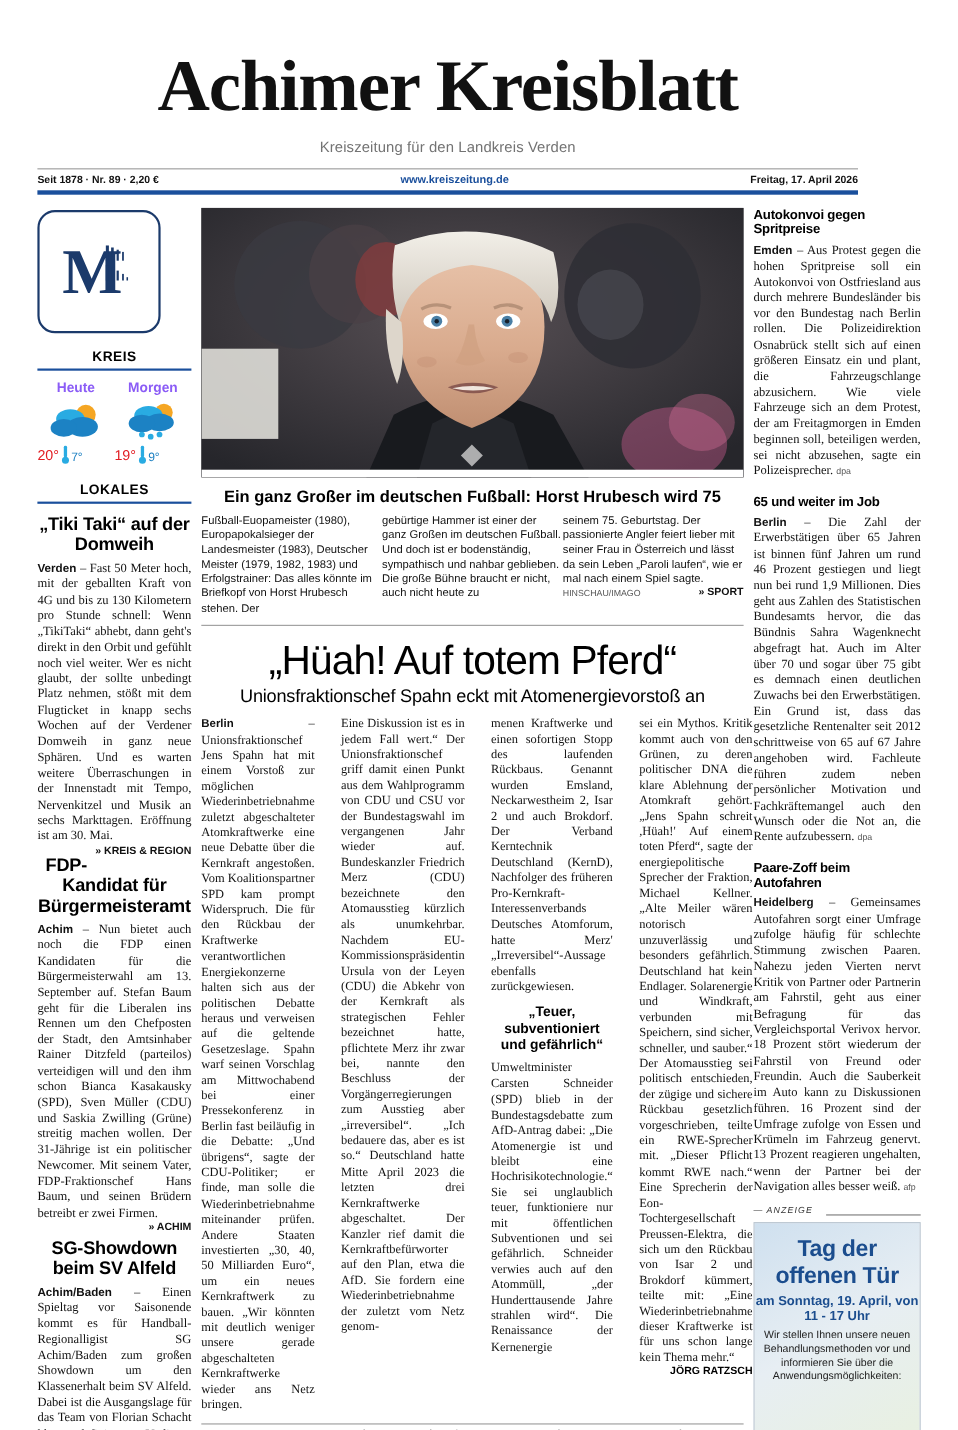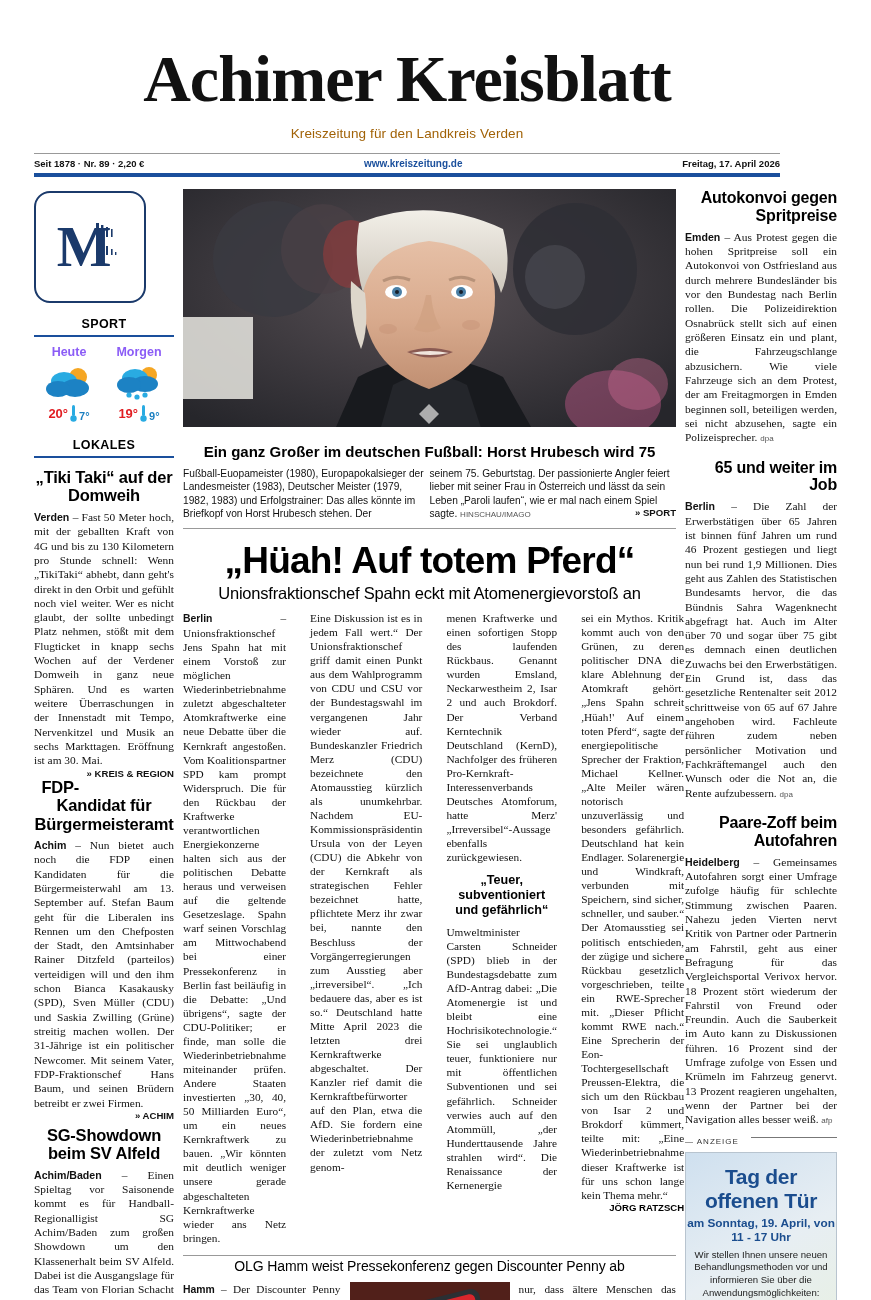--- a/index.html
+++ b/index.html
@@ -15,21 +15,21 @@
 
   
   .masthead { padding-top: 46px; text-align: center; }
   .masthead-title {
     font-family: "Liberation Serif", serif;
     font-size: 66px; font-weight: 700; letter-spacing: -1px;
     line-height: 1.0; color: #111;
   }
   .masthead-sub {
     font-family: "Liberation Sans", sans-serif;
-    font-size: 13.5px; color: #a16207; margin-top: 14px; letter-spacing: .1px;
+    font-size: 13.5px; color: #737373; margin-top: 14px; letter-spacing: .1px;
   }
   .masthead-rule { border-top: 1px solid #999; margin-top: 12px; }
   .infobar {
     display: flex; align-items: center; justify-content: space-between;
     font-family: "Liberation Sans", sans-serif;
     font-size: 9.5px; font-weight: 700; color: #111;
     padding: 4px 0 4px 0;
   }
   .infobar .web { color: #1a4f9c; font-size: 10px; }
   .masthead-bar { height: 4px; background: #1a4f9c; }
@@ -63,22 +63,22 @@
   .sec-rule { border-bottom: 2px solid #1a4f9c; margin-top: 4px; }
   .wx { display: flex; margin-top: 8px; }
   .wx-day { flex: 1; text-align: center; }
   .wx-label {
     font-family: "Liberation Sans", sans-serif;
     font-weight: 700; font-size: 12.5px; color: #8b5cf6;
   }
   .wx-icon { height: 40px; margin: 4px 0 2px; display: flex; align-items: center; justify-content: center; }
   .wx-temps {
     font-family: "Liberation Sans", sans-serif;
-    font-weight: 700; font-size: 13px;
-    display: flex; align-items: center; justify-content: center; gap: 2px;
+    font-weight: 400; font-size: 13px;
+    display: flex; align-items: center; justify-content: flex-start; gap: 2px;
   }
   .t-hi { color: #e11d22; }
   .t-lo { color: #1a7fc1; font-size: 11px; align-self: flex-end; }
   .thermo { width: 7px; height: 17px; position: relative; }
 
   
   .hl-left {
     font-family: "Liberation Sans", sans-serif;
     font-weight: 700; font-size: 16.5px; line-height: 1.12;
     text-align: center; margin-top: 10px; color: #000;
@@ -111,21 +111,21 @@
   .cap-col {
     flex: 1;
     font-family: "Liberation Sans", sans-serif;
     font-size: 10.2px; line-height: 1.3; color: #111;
   }
   .hr-thin { border-top: 1px solid #999; margin-top: 8px; }
 
   
   .main-hl {
     font-family: "Liberation Sans", sans-serif;
-    font-weight: 700; font-size: 37px; text-align: center;
+    font-weight: 400; font-size: 37px; text-align: center;
     line-height: 1.08; margin-top: 12px; letter-spacing: -.8px;
   }
   .main-sub {
     font-family: "Liberation Sans", sans-serif;
     font-size: 16.5px; text-align: center; margin-top: 3px;
     letter-spacing: -.2px;
   }
   .cols4 { display: flex; gap: 24px; margin-top: 8px; }
   .cols4 > div { flex: 1; }
   .art-txt {
@@ -155,26 +155,26 @@
     font-size: 14px; text-align: center; margin-top: 2px;
     letter-spacing: -.1px;
   }
   .cols3 { display: flex; gap: 9px; margin-top: 8px; }
   .cols3 > div { flex: 1; }
   .mini-photo { width: 100%; height: 105px; background: #6e2a20; position: relative; overflow: hidden; }
 
   
   .hl-right {
     font-family: "Liberation Sans", sans-serif;
-    font-weight: 700; font-size: 16px; line-height: 1.12;
-    text-align: right; color: #000; letter-spacing: -.2px;
-  }
-
-  
-  .anz-row { display: flex; align-items: flex-start; gap: 12px; margin-top: 10px; }
+    font-weight: 700; font-size: 12px; line-height: 1.12;
+    text-align: left; color: #000; letter-spacing: -.2px;
+  }
+
+  
+  .anz-row { display: flex; align-items: flex-end; gap: 12px; margin-top: 10px; font-style: italic; }
   .anz-label { font-family: "Liberation Sans", sans-serif; font-size: 8px; letter-spacing: 1px; color: #333; }
   .anz-line { flex: 1; border-top: 1px solid #777; }
   .ad-box {
     margin-top: 6px; width: 100%; height: 290px;
     border: 1px solid #b8c4cf; position: relative; overflow: hidden;
     background: linear-gradient(150deg,#cfe0ef 0%, #e7eef3 38%, #e8f0e2 72%, #f2f5ee 100%);
     text-align: center;
   }
   .ad-t1 {
     font-family: "Liberation Sans", sans-serif;
@@ -221,21 +221,21 @@
             <rect x="15" y="6" width="1.6" height="8"></rect>
             <rect x="0" y="18" width="3" height="14"></rect>
             <rect x="5" y="20" width="2.4" height="12"></rect>
             <rect x="10" y="23" width="2" height="9"></rect>
             <rect x="15" y="26" width="1.6" height="6"></rect>
             <rect x="19" y="29" width="1.4" height="3"></rect>
           </g>
         </svg>
       </div>
 
-      <div class="sec-head">SPORT</div>
+      <div class="sec-head">KREIS</div>
       <div class="sec-rule"></div>
 
       <div class="wx">
         <div class="wx-day">
           <div class="wx-label">Heute</div>
           <div class="wx-icon">
             <svg width="54" height="38" viewBox="0 0 54 38">
               <circle cx="36" cy="13" r="9" fill="#f5a623"></circle>
               <ellipse cx="22" cy="17" rx="13" ry="9" fill="#29abe2"></ellipse>
               <ellipse cx="33" cy="24" rx="14" ry="9" fill="#1c82c4"></ellipse>
@@ -344,20 +344,21 @@
             <ellipse cx="205" cy="140" rx="9" ry="5" fill="#c48f73" opacity=".4"></ellipse>
             <ellipse cx="288" cy="136" rx="9" ry="5" fill="#c48f73" opacity=".4"></ellipse>
           </g>
           <rect x="0" y="238" width="493" height="7" fill="#ffffff"></rect>
         </svg>
       </div>
 
       <div class="photo-cap-head">Ein ganz Großer im deutschen Fußball: Horst Hrubesch wird 75</div>
       <div class="cap-cols">
         <div class="cap-col">Fußball-Euopameister (1980), Europapokalsieger der Landesmeister (1983), Deutscher Meister (1979, 1982, 1983) und Erfolgstrainer: Das alles könnte im Briefkopf von Horst Hrubesch stehen. Der</div>
+        <div class="cap-col">gebürtige Hammer ist einer der ganz Großen im deutschen Fußball. Und doch ist er bodenständig, sympathisch und nahbar geblieben. Die große Bühne braucht er nicht, auch nicht heute zu</div>
         <div class="cap-col">
           <span>seinem 75. Geburtstag. Der passionierte Angler feiert lieber mit seiner Frau in Österreich und lässt da sein Leben „Paroli laufen“, wie er mal nach einem Spiel sagte.</span>
           <span class="credit">HINSCHAU/IMAGO</span>
           <span class="ref">» SPORT</span>
         </div>
       </div>
       <div class="hr-thin"></div>
 
       <div>
         <div class="main-hl">„Hüah! Auf totem Pferd“</div>

